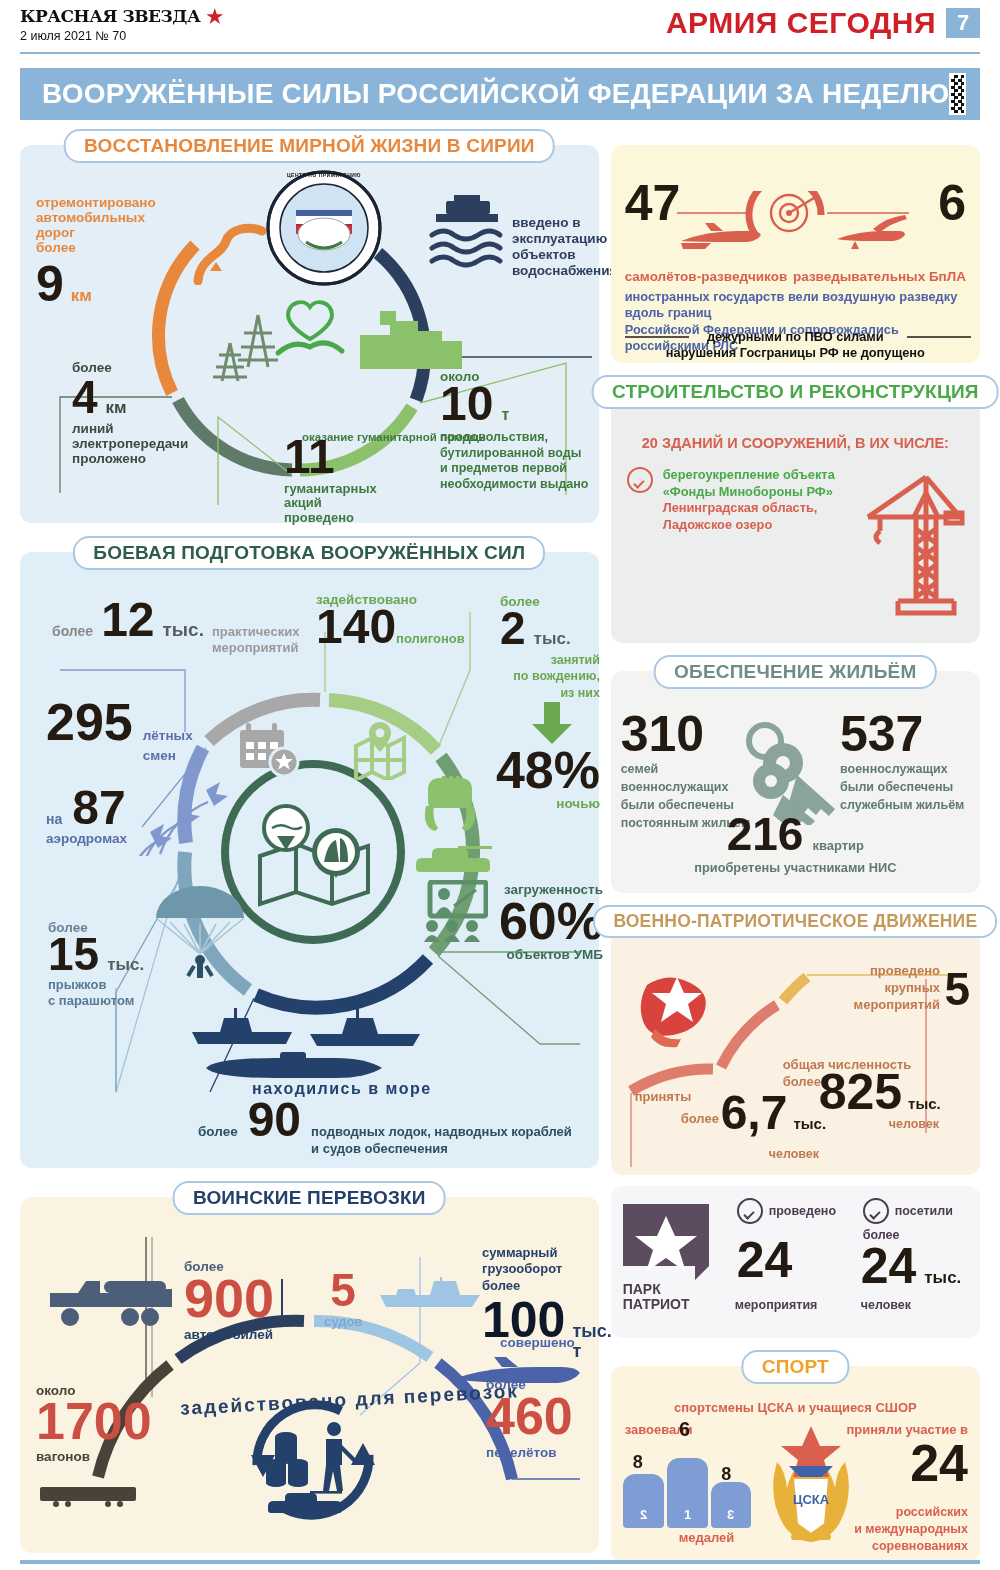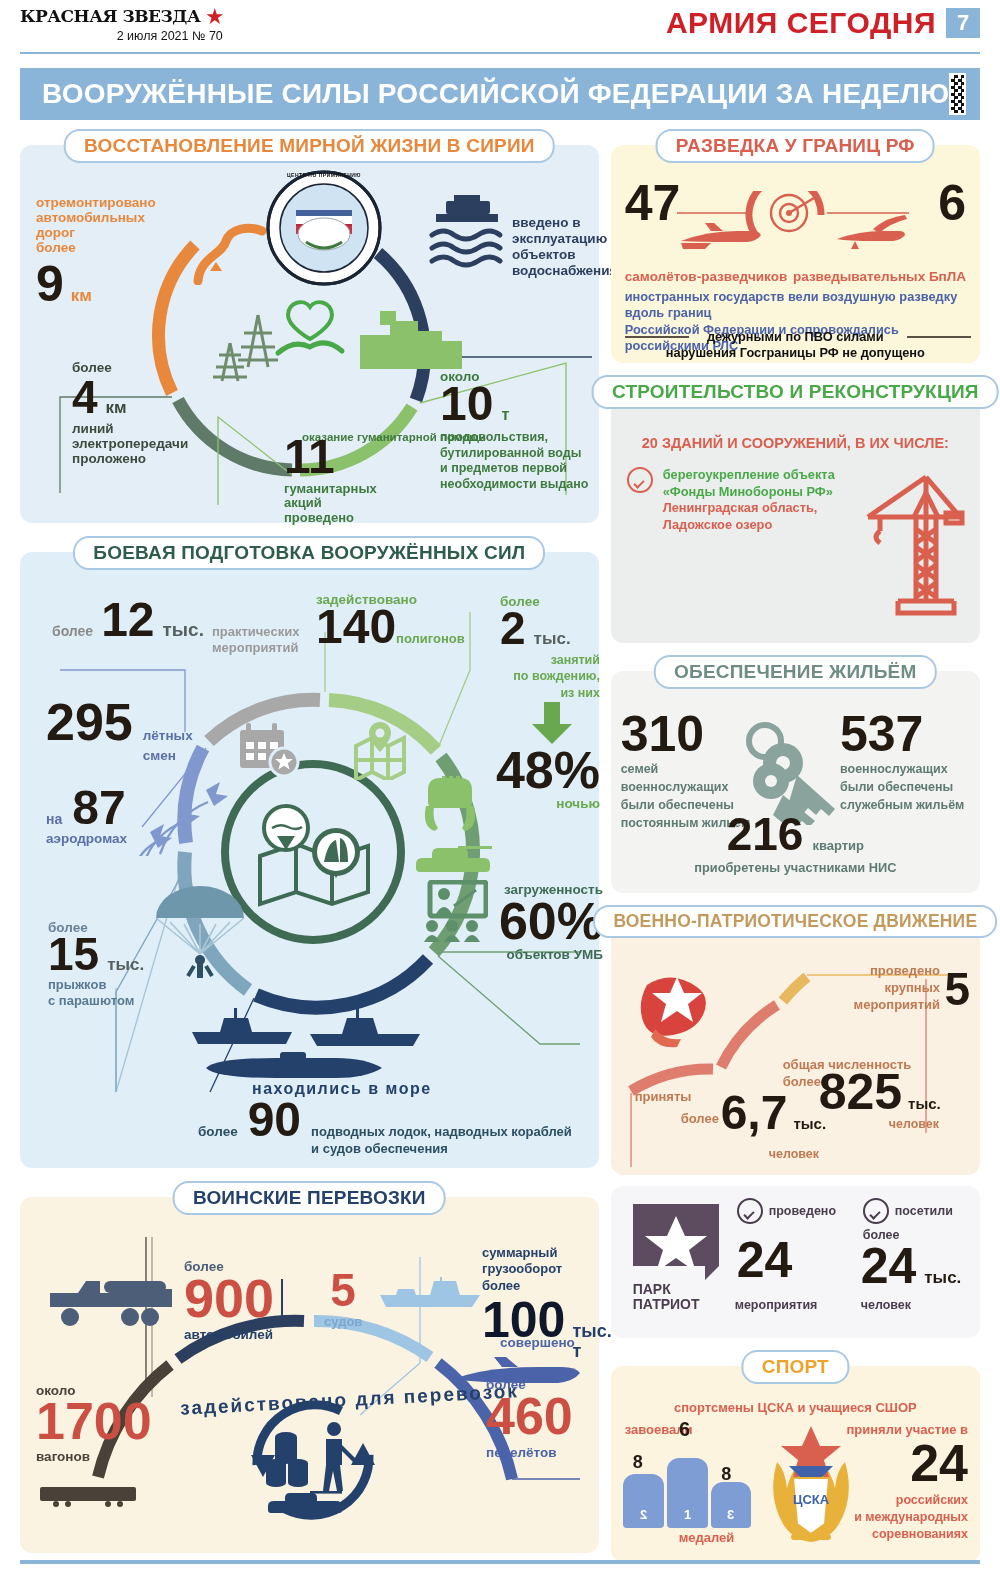--- a/index.html
+++ b/index.html
@@ -6,21 +6,21 @@
   body {
     width: 1000px; height: 1570px;
     background: #ffffff;
     font-family: "Liberation Sans", sans-serif;
     position: relative;
     overflow: hidden;
   }
   .page { position: relative; width: 1000px; height: 1570px; padding: 0 14px; }
 
   
-  .masthead { position: relative; height: 58px; padding-top: 16px; text-align: right; }
+  .masthead { position: relative; height: 58px; padding-top: 16px; }
   .mast-left { position: absolute; left: 6px; top: 6px; }
   .mast-logo {
     font-family: "DejaVu Serif", serif;
     font-weight: bold; font-size: 17px; letter-spacing: -0.5px;
     color: #111; display: flex; align-items: center; gap: 6px;
   }
   .mast-star { color: #cf2027; font-size: 19px; line-height: 1; }
   .mast-date { font-size: 12.5px; color: #111; margin-top: 3px; font-weight: 500; }
   .mast-right {
     position: absolute; right: 6px; top: 6px;
@@ -584,23 +584,20 @@
             <path d="M22,4 h22 q5,0 5,5 v3 h-32 v-3 q0,-5 5,-5 z"></path>
               <rect x="42" y="2" width="32" height="2.6"></rect>
           </g>
         </svg>
       </div>
     </div>
 
     <div class="col-right">
 
       <div class="card recon">
-        <div class="card-head">
-          <span style="color:#d9604f">РАЗВЕДКА У ГРАНИЦ РФ</span>
-        </div>
         <div class="abs" style="left:14px; top:36px; font-size:50px; font-weight:bold; color:#231a12; line-height:0.9">47</div>
         <div class="abs" style="right:14px; top:36px; font-size:50px; font-weight:bold; color:#231a12; line-height:0.9">6</div>
         <svg class="abs" style="left:0; top:46px" width="374" height="78">
           <line x1="66" y1="22" x2="140" y2="22" stroke="#d9604f" stroke-width="1.6"></line>
           <line x1="216" y1="22" x2="298" y2="22" stroke="#d9604f" stroke-width="1.6"></line>
           <g stroke="#d9604f" fill="none">
             <path d="M146,46 a36,36 0 1 1 64,-22" stroke-width="7"></path>
             <circle cx="178" cy="22" r="18" stroke-width="2.4"></circle>
               <circle cx="178" cy="22" r="9" stroke-width="2.4"></circle>
             <path d="M178,22 L208,4" stroke-width="2.4"></path>
@@ -729,21 +726,21 @@
         <div class="abs" style="left:172px; top:136px; font-size:13px; font-weight:bold; color:#c07a52; white-space:pre-line; line-height:1.3">общая численность
 более</div>
         <div class="abs" style="left:208px; top:150px; display:flex; align-items:baseline; gap:6px">
           <span class="big" style="font-size:50px">825</span>
           <span style="font-size:15px; font-weight:bold; color:#231a12">тыс.</span>
         </div>
         <div class="abs" style="left:278px; top:196px; font-size:12.5px; font-weight:bold; color:#c07a52">человек</div>
       </div>
 
       <div class="card park">
-        <div class="abs" style="left:22px; top:18px; width:86">
+        <div class="abs" style="left:12px; top:18px; width:86">
           <svg width="86" height="76">
             <path d="M0,0 h86 v62 l-14,14 v-14 h-72 z" fill="#5d4b5f"></path>
             <path d="M43,12 l9,20 h22 l-18,14 l7,22 l-20,-14 l-20,14 l7,-22 l-18,-14 h22 z" fill="#fff"></path>
           </svg>
           <div style="font-size:14px; font-weight:bold; color:#4a3d4e; line-height:1.1; margin-top:2px">ПАРК</div>
           <div style="font-size:14px; font-weight:bold; color:#4a3d4e; line-height:1.1">ПАТРИОТ</div>
         </div>
 
         <div class="abs" style="left:126px; top:12px; display:flex; align-items:center; gap:6px">
           <span class="check dark"></span>
@@ -800,21 +797,21 @@
           </g>
           <path d="M48,4 l9,20 h21 l-17,14 l6,21 l-19,-13 l-19,13 l6,-21 l-17,-14 h21 z" fill="#d9604f"></path>
           <path d="M26,44 h44 l-22,22 z" fill="#3f62a8"></path>
           <path d="M30,56 h36 l-4,46 l-14,10 l-14,-10 z" fill="#fff" stroke="#e8b13a" stroke-width="2"></path>
           <text x="48" y="82" text-anchor="middle" font-size="13" font-weight="bold" fill="#3f62a8" font-family="Liberation Sans, sans-serif">ЦСКА</text>
         </svg>
 
         <div class="abs" style="right:12px; top:56px; width:148px; text-align:right">
           <div style="font-size:13px; font-weight:bold; color:#d9604f">приняли участие в</div>
           <div style="font-size:52px; font-weight:bold; color:#231a12; line-height:0.95; margin-top:2px">24</div>
-          <div style="font-size:12.5px; font-weight:bold; color:#d9604f; white-space:pre-line; line-height:1.35; margin-top:4px">российских
+          <div style="font-size:12.5px; font-weight:bold; color:#d9604f; white-space:pre-line; line-height:1.35; margin-top:16px">российских
 и международных
 соревнованиях</div>
         </div>
       </div>
     </div>
   </div>
 
   <div class="footrule"></div>
 </div>
 

